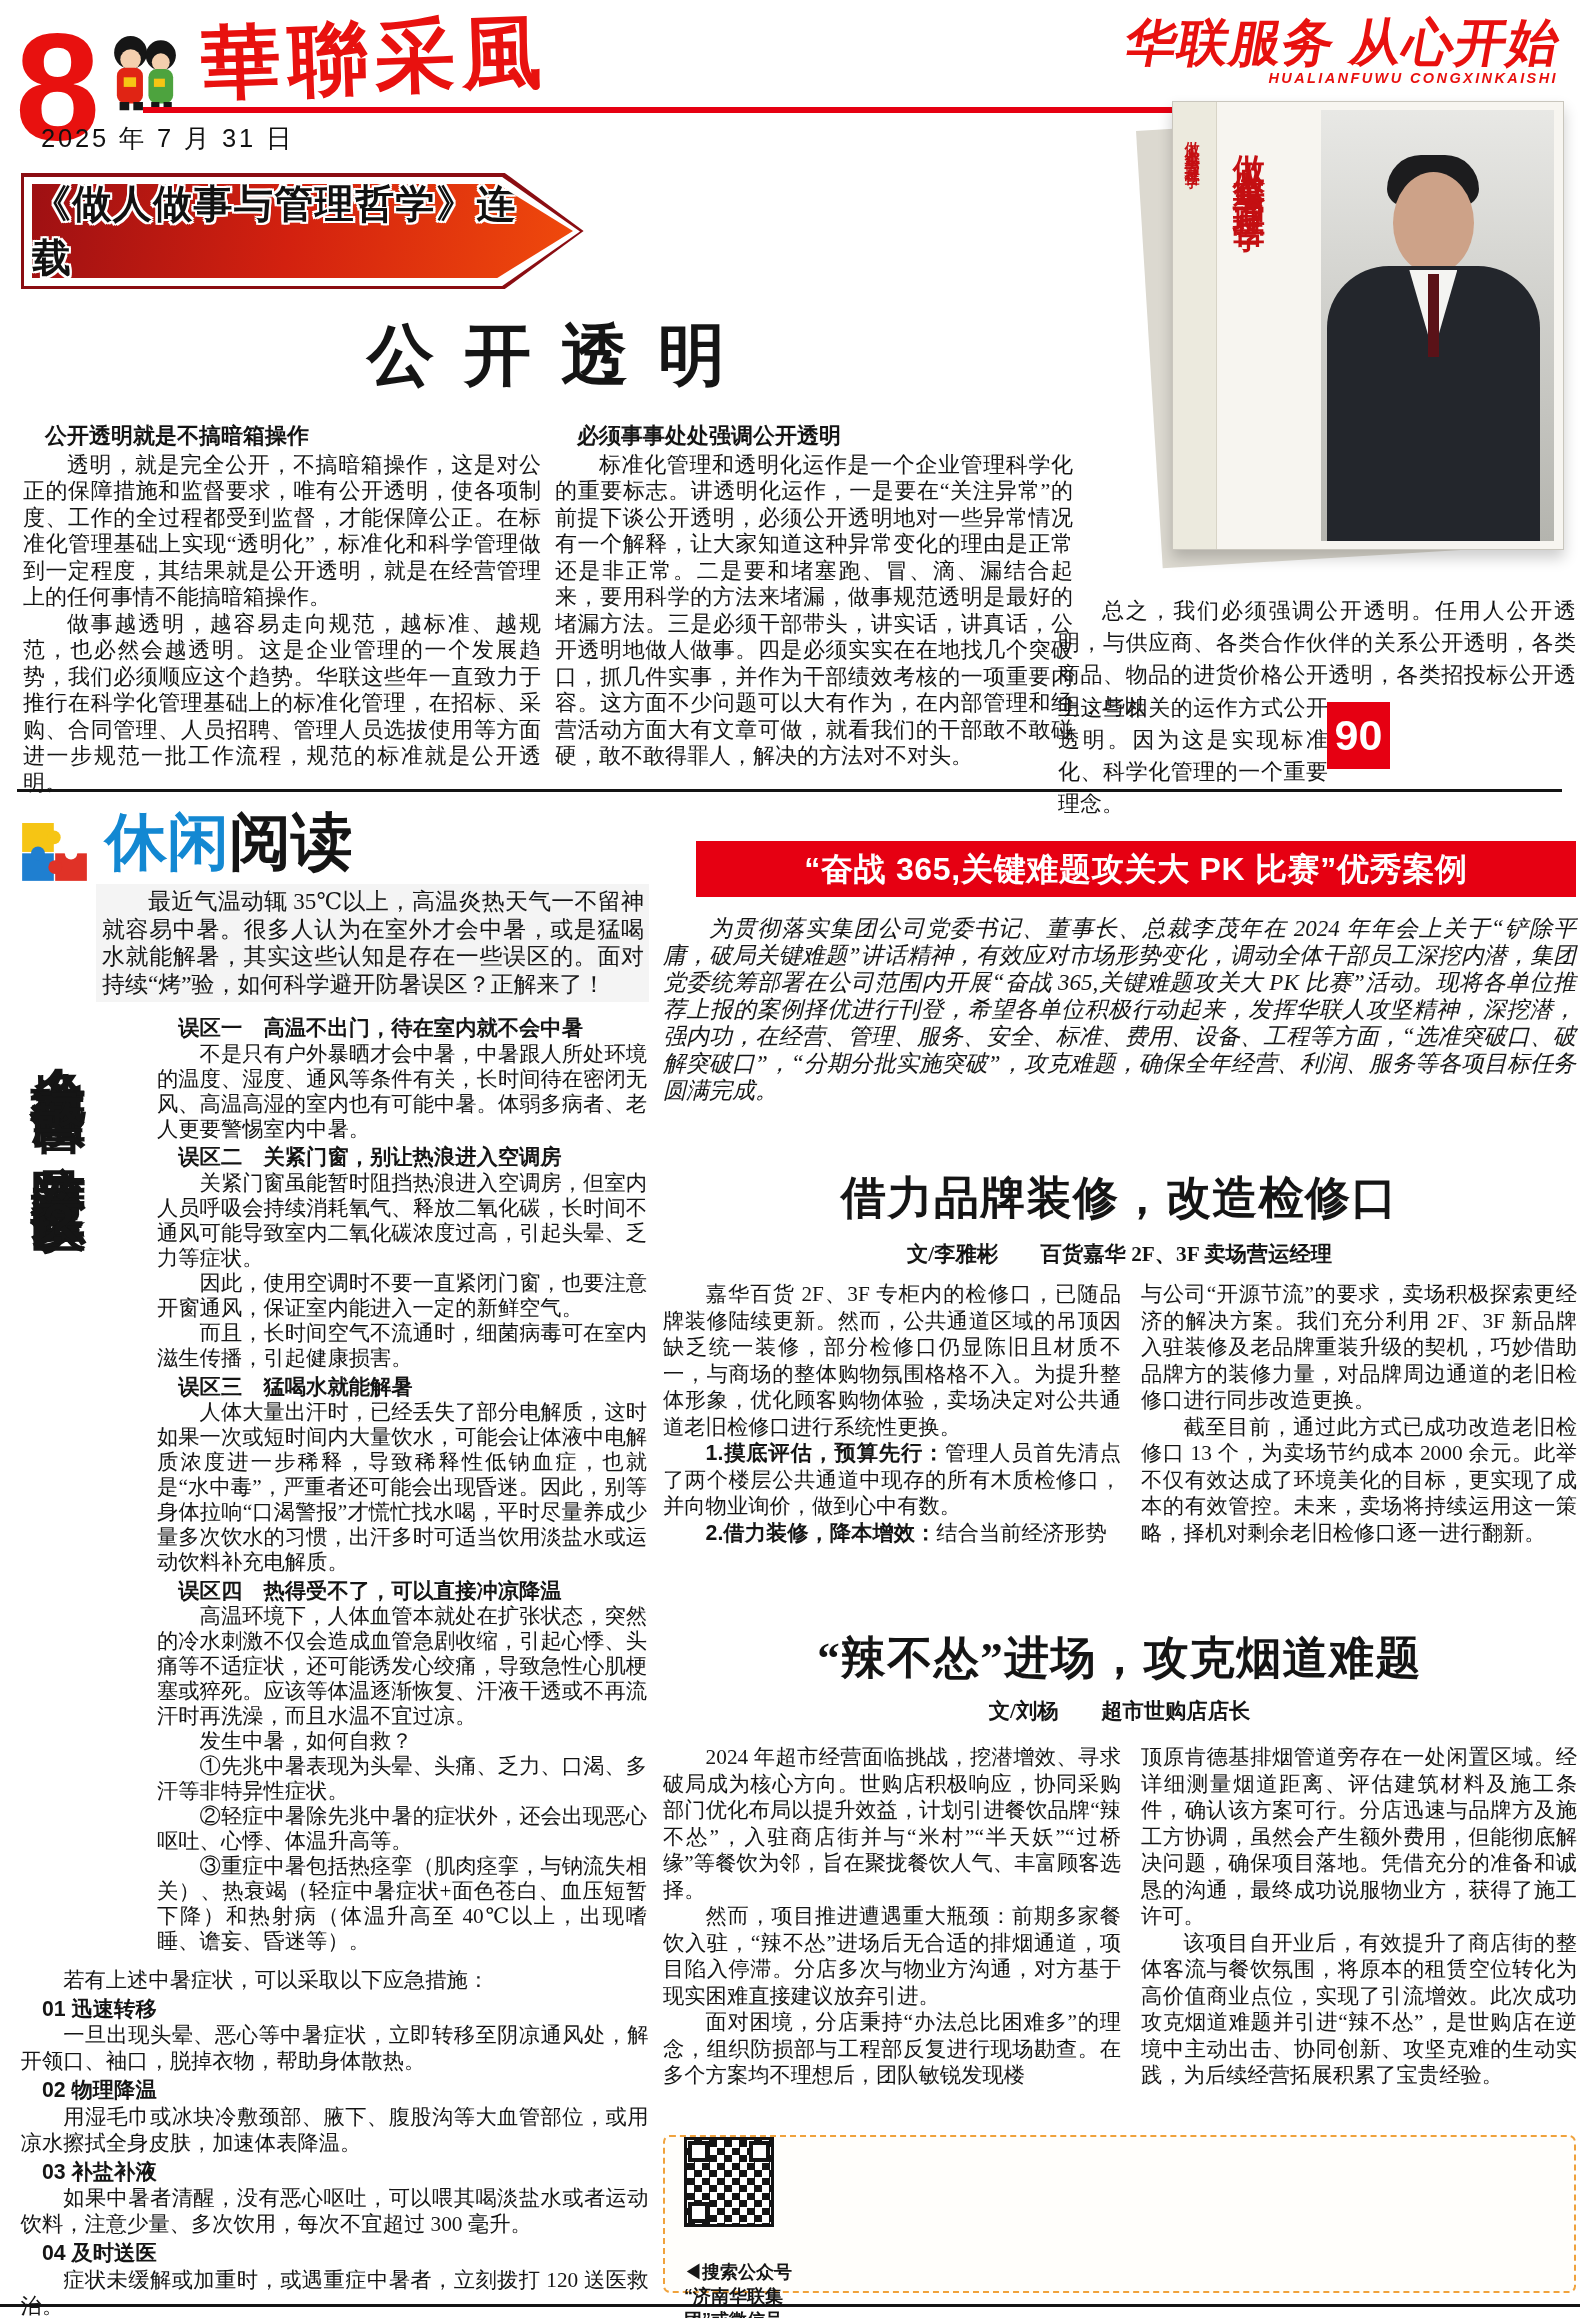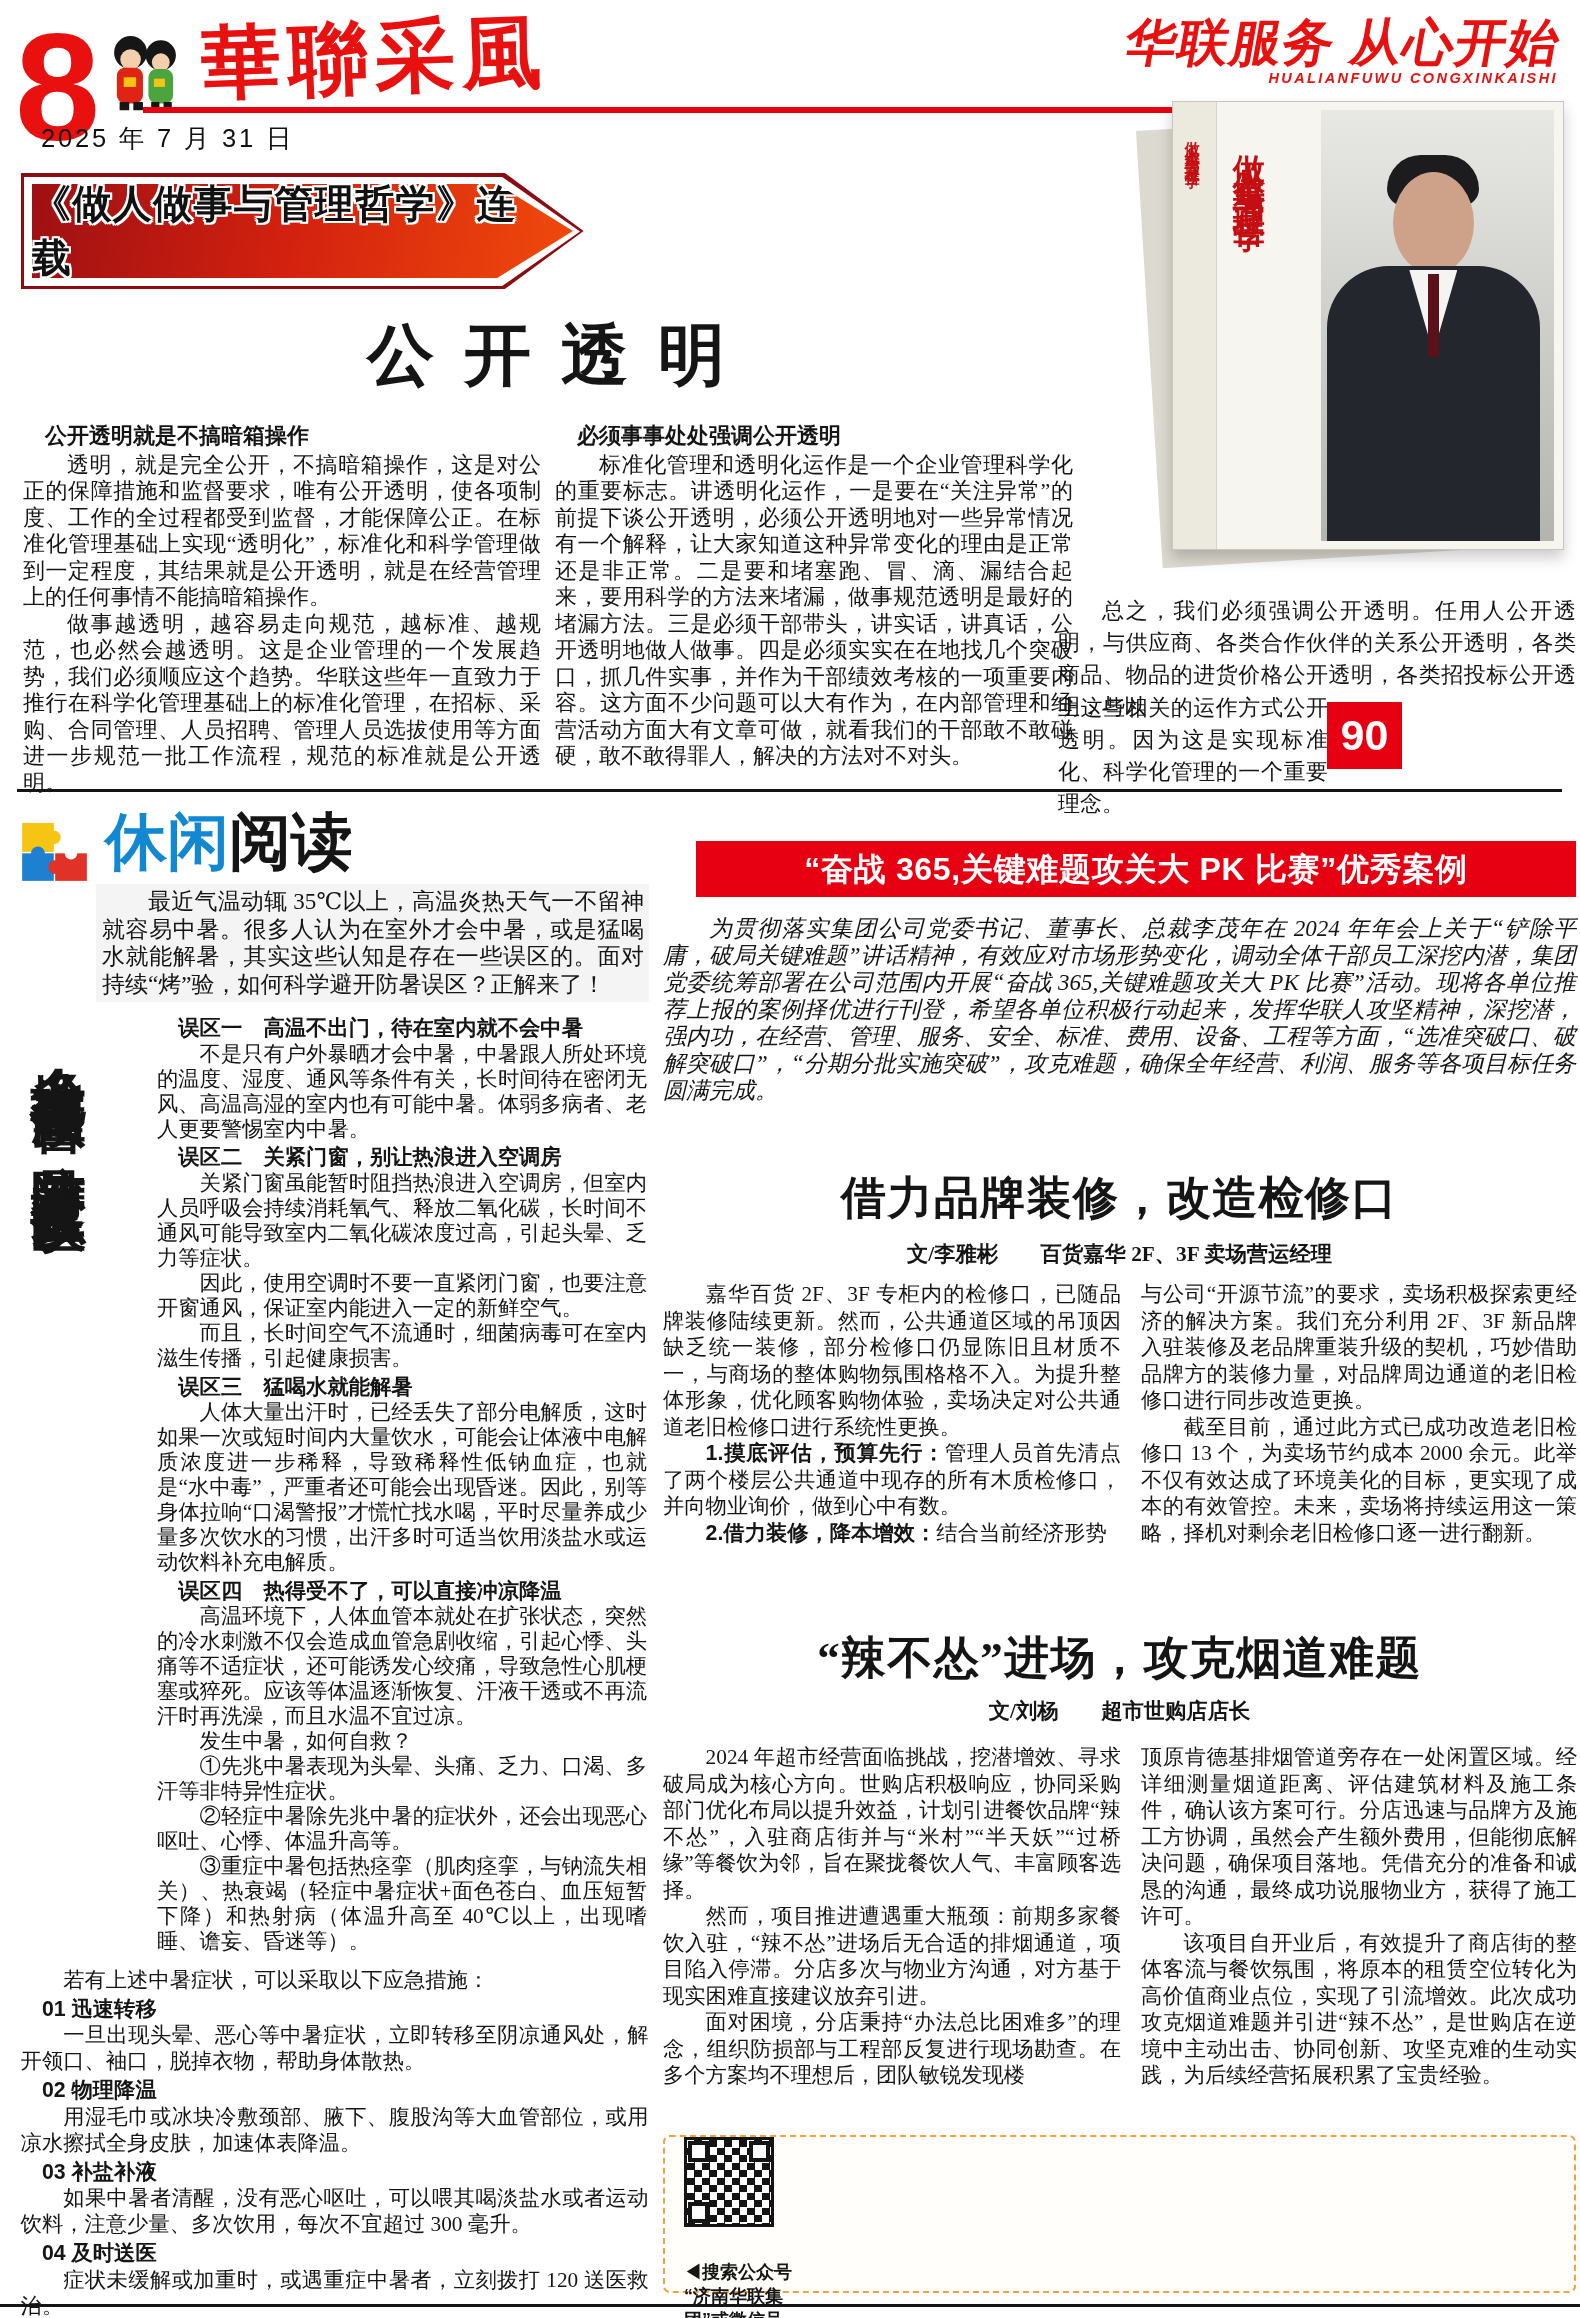--- a/index.html
+++ b/index.html
@@ -53,21 +53,21 @@
         background:linear-gradient(180deg,#e8e8e5 0%,#c4c4bf 70%,#b4b4ae 100%);overflow:hidden;}
   .ph-head{position:absolute;left:72px;top:62px;width:81px;height:102px;border-radius:50%;background:#cda288;}
   .ph-hair{position:absolute;left:66px;top:45px;width:92px;height:51px;border-radius:41px 41px 20.6px 20.6px;background:#1c1c1e;}
   .ph-body{position:absolute;left:5.5px;top:156px;width:213px;height:275px;background:#23262c;border-radius:62px 62px 0 0;}
   .ph-shirt{position:absolute;left:88px;top:160px;width:48px;height:83px;background:#f4f4f2;
         clip-path:polygon(0 0,100% 0,50% 100%);}
   .ph-tie{position:absolute;left:107px;top:164px;width:11px;height:83px;background:#5a1218;}
 
   #cap1{left:1058px;top:595px;width:518px;font-size:22px;line-height:32px;text-indent:2em;}
   #cap2{left:1058px;top:692px;width:270px;font-size:22px;line-height:32px;}
-  #badge90{left:1327px;top:702px;width:75px;height:67px;background:#e60012;color:#fff;
+  #badge90{left:1327px;top:702px;width:63px;height:67px;background:#e60012;color:#fff;
         font-family:"Liberation Sans",sans-serif;font-weight:700;font-size:43px;
         display:flex;align-items:center;justify-content:center;text-align:center;}
 
   #divider1{left:17px;top:789px;width:1545px;height:3.4px;background:#141414;}
 
   
   #leisure-word{left:105px;top:811px;font-family:"Liberation Sans",sans-serif;font-weight:900;font-size:62px;line-height:1;}
   #leisure-word .blue{color:#1388d2;}
   #intro-bg{left:96px;top:884px;width:553px;height:118px;background:#f4f4f4;}
   #leisure-intro{left:102px;top:888px;width:542px;font-size:23px;line-height:27.5px;text-indent:2em;}

